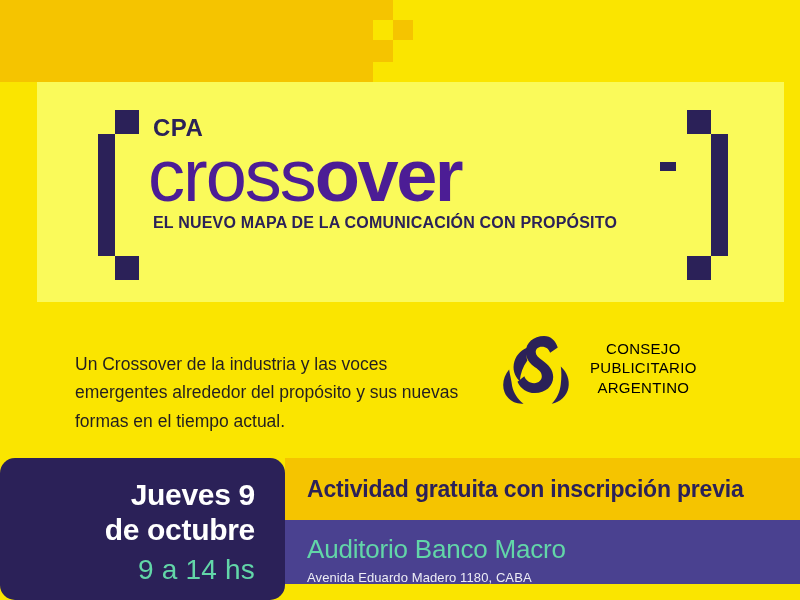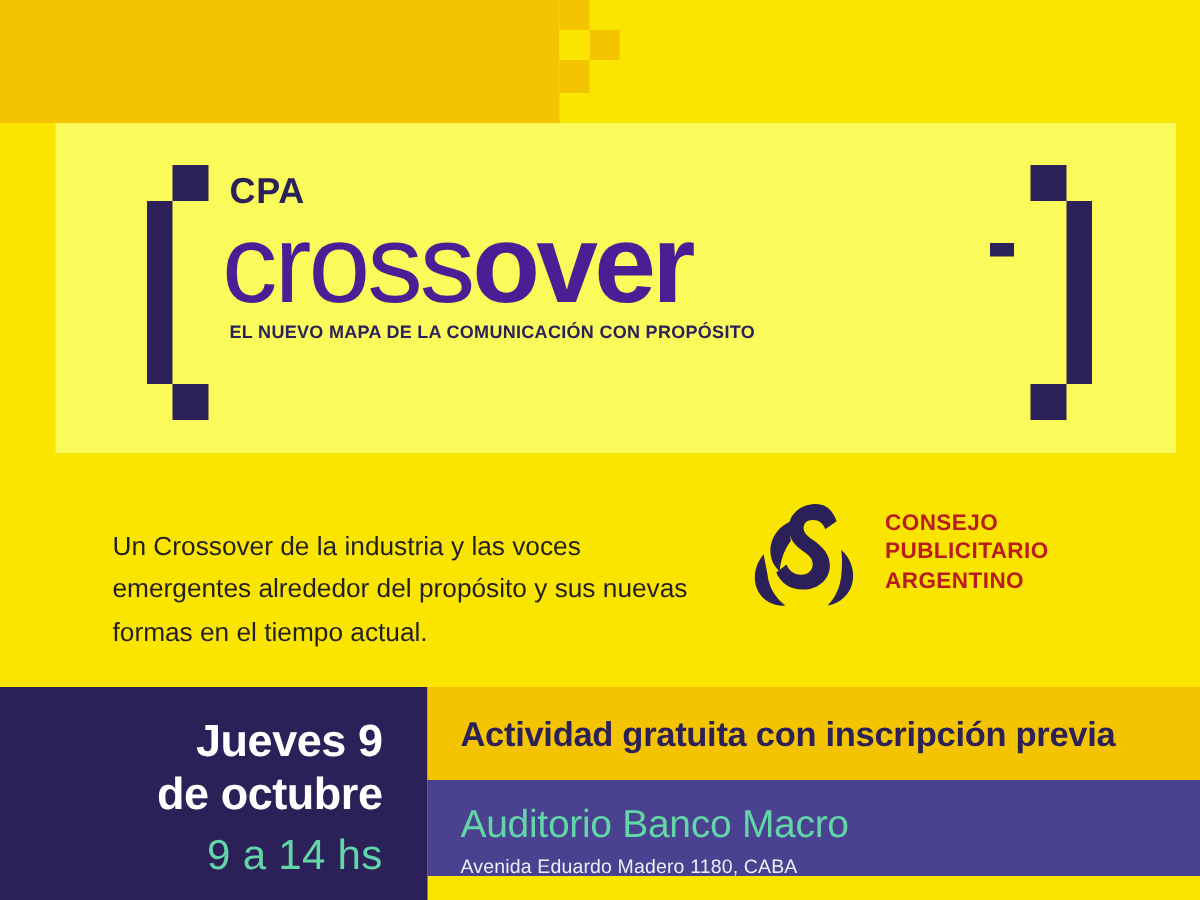--- a/index.html
+++ b/index.html
@@ -48,41 +48,42 @@
   #crossover-line{
     display:flex;align-items:baseline;color:#4c1d95;
     line-height:.92;margin-top:2px;margin-left:-2px;
     position:relative;
   }
   #cw-cross{font-size:74px;font-weight:300;letter-spacing:-2px;}
   #cw-over{font-size:74px;font-weight:800;letter-spacing:-2.5px;}
   #rflag{position:absolute;width:16px;height:9px;background:#2B2158;
          right:-2px;top:20px;}
   #tagline{
-    font-size:12px;font-weight:800;color:#2B2158;
+    font-size:16px;font-weight:800;color:#2B2158;
     letter-spacing:.2px;margin-top:4px;margin-left:3px;white-space:nowrap;
   }
 
   
   #mid{position:absolute;left:0;top:302px;right:0;height:156px;background:#FAE500;}
   #blurb{
     position:absolute;left:75px;top:32px;width:390px;
     font-size:17.5px;line-height:1.62;color:#231F20;font-weight:400;margin-top:16px;
   }
   #cpa-logo{position:absolute;left:500px;top:28px;display:flex;align-items:center;gap:14px;}
   #cpa-mark{width:76px;height:76px;flex:none;}
   #cpa-words{
-    font-size:15px;font-weight:700;color:#b91c1c;
-    line-height:1.3;letter-spacing:.3px;
+    font-size:15px;font-weight:400;color:#000000;
+    line-height:1.3;letter-spacing:.3px;text-align:center;
   }
 
   
   #date-panel{
     position:absolute;left:0;top:458px;width:285px;height:142px;
     background:#2B2158;
+    border-radius:15px;
   }
   #date-inner{position:absolute;right:30px;top:20px;text-align:right;}
   #date-main{
     color:#FFFFFF;font-size:30px;font-weight:800;line-height:1.16;
     letter-spacing:-.3px;
   }
   #date-time{
     color:#62D6A8;font-size:28px;font-weight:400;margin-top:6px;letter-spacing:.2px;
   }
 

